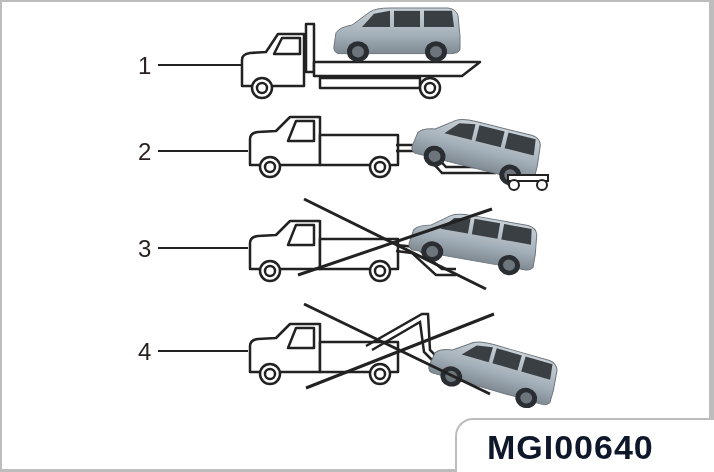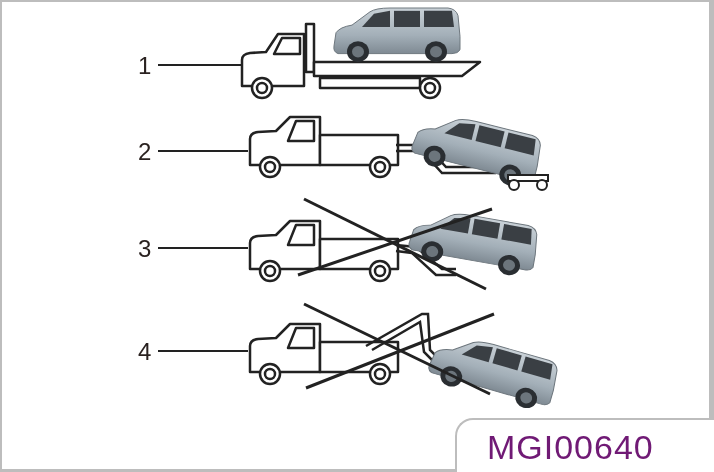--- a/index.html
+++ b/index.html
@@ -3,21 +3,21 @@
 <meta charset="utf-8">
 <style>
   html,body{margin:0;padding:0;background:#fff;}
   body{width:714px;height:472px;position:relative;overflow:hidden;font-family:"Liberation Sans",sans-serif;}
   .frame{position:absolute;left:0;top:0;width:714px;height:472px;box-sizing:border-box;border-top:2px solid #bdbdbd;border-left:2px solid #bdbdbd;border-right:5px solid #bdbdbd;border-bottom:3px solid #bdbdbd;background:#fff;}
   .row{position:absolute;left:0;width:714px;}
   .num{position:absolute;font-size:24px;color:#2a2220;font-family:"Liberation Sans",sans-serif;line-height:1;}
   .leader{position:absolute;height:2px;background:#222;}
   svg.scene{position:absolute;overflow:visible;}
   .code-box{position:absolute;left:455px;top:418px;width:260px;height:60px;border:2px solid #bdbdbd;border-top-left-radius:18px;border-right:none;border-bottom:none;background:#fff;}
-  .code-text{position:absolute;left:30px;top:8px;font-size:34px;letter-spacing:1px;color:#701a75;font-family:"Liberation Sans",sans-serif;font-weight:normal;}
+  .code-text{position:absolute;left:30px;top:8px;font-size:34px;letter-spacing:1px;color:#0f172a;font-family:"Liberation Sans",sans-serif;font-weight:bold;}
 </style>
 </head>
 <body>
 
 <div class="frame"></div>
 
 <svg width="0" height="0" style="position:absolute">
   <defs>
     <linearGradient id="carGrad" x1="0" y1="0" x2="0" y2="1">
       <stop offset="0" stop-color="#c9d1d7"></stop>

